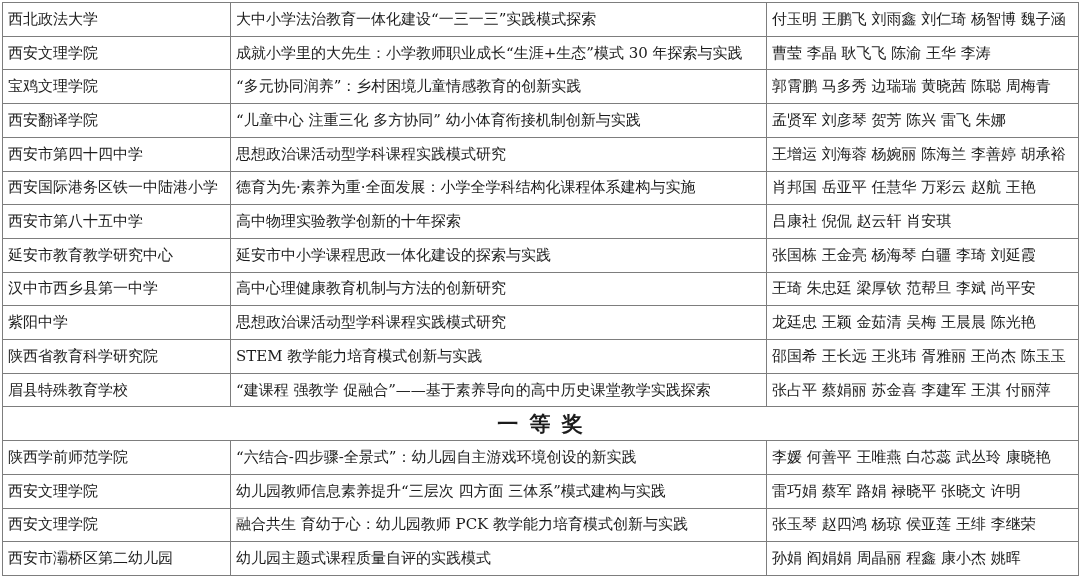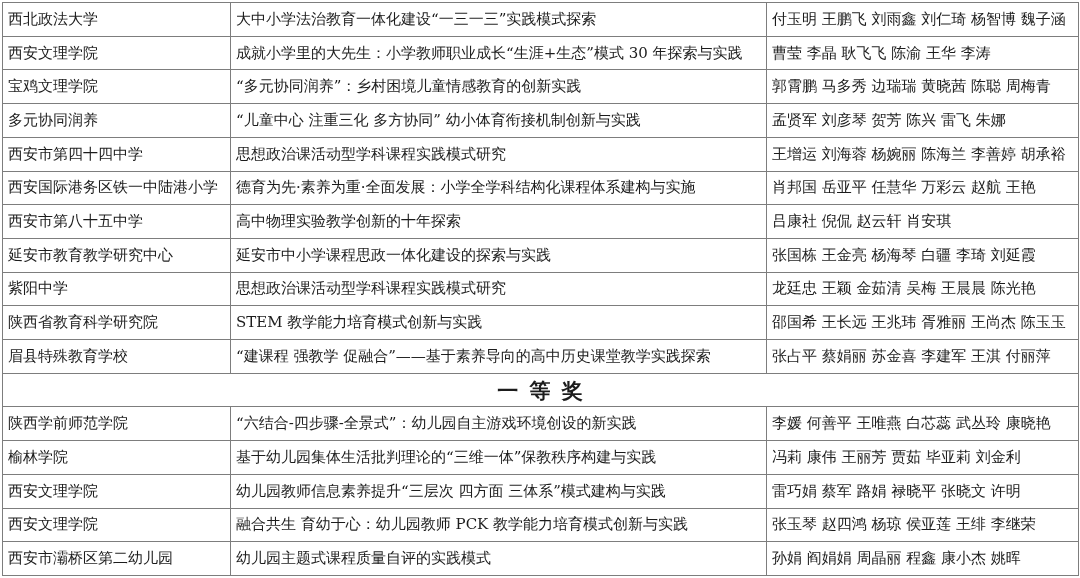--- a/index.html
+++ b/index.html
@@ -66,21 +66,21 @@
           <td>西安文理学院</td>
           <td>成就小学里的大先生：小学教师职业成长“生涯+生态”模式 30 年探索与实践</td>
           <td>曹莹 李晶 耿飞飞 陈渝 王华 李涛</td>
         </tr>
         <tr>
           <td>宝鸡文理学院</td>
           <td>“多元协同润养”：乡村困境儿童情感教育的创新实践</td>
           <td>郭霄鹏 马多秀 边瑞瑞 黄晓茜 陈聪 周梅青</td>
         </tr>
         <tr>
-          <td>多元协同润养</td>
+          <td>西安翻译学院</td>
           <td>“儿童中心 注重三化 多方协同” 幼小体育衔接机制创新与实践</td>
           <td>孟贤军 刘彦琴 贺芳 陈兴 雷飞 朱娜</td>
         </tr>
         <tr>
           <td>西安市第四十四中学</td>
           <td>思想政治课活动型学科课程实践模式研究</td>
           <td>王增运 刘海蓉 杨婉丽 陈海兰 李善婷 胡承裕</td>
         </tr>
         <tr>
           <td>西安国际港务区铁一中陆港小学</td>
@@ -89,20 +89,25 @@
         </tr>
         <tr>
           <td>西安市第八十五中学</td>
           <td>高中物理实验教学创新的十年探索</td>
           <td>吕康社 倪侃 赵云轩 肖安琪</td>
         </tr>
         <tr>
           <td>延安市教育教学研究中心</td>
           <td>延安市中小学课程思政一体化建设的探索与实践</td>
           <td>张国栋 王金亮 杨海琴 白疆 李琦 刘延霞</td>
+        </tr>
+        <tr>
+          <td>汉中市西乡县第一中学</td>
+          <td>高中心理健康教育机制与方法的创新研究</td>
+          <td>王琦 朱忠廷 梁厚钦 范帮旦 李斌 尚平安</td>
         </tr>
         <tr>
           <td>紫阳中学</td>
           <td>思想政治课活动型学科课程实践模式研究</td>
           <td>龙廷忠 王颖 金茹清 吴梅 王晨晨 陈光艳</td>
         </tr>
         <tr>
           <td>陕西省教育科学研究院</td>
           <td>STEM 教学能力培育模式创新与实践</td>
           <td>邵国希 王长远 王兆玮 胥雅丽 王尚杰 陈玉玉</td>
@@ -114,25 +119,20 @@
         </tr>
         <tr>
           <td colspan="3" class="sep">一 等 奖</td>
         </tr>
         <tr>
           <td>陕西学前师范学院</td>
           <td>“六结合-四步骤-全景式”：幼儿园自主游戏环境创设的新实践</td>
           <td>李媛 何善平 王唯燕 白芯蕊 武丛玲 康晓艳</td>
         </tr>
         <tr>
-          <td>榆林学院</td>
-          <td>基于幼儿园集体生活批判理论的“三维一体”保教秩序构建与实践</td>
-          <td>冯莉 康伟 王丽芳 贾茹 毕亚莉 刘金利</td>
-        </tr>
-        <tr>
           <td>西安文理学院</td>
           <td>幼儿园教师信息素养提升“三层次 四方面 三体系”模式建构与实践</td>
           <td>雷巧娟 蔡军 路娟 禄晓平 张晓文 许明</td>
         </tr>
         <tr>
           <td>西安文理学院</td>
           <td>融合共生 育幼于心：幼儿园教师 PCK 教学能力培育模式创新与实践</td>
           <td>张玉琴 赵四鸿 杨琼 侯亚莲 王绯 李继荣</td>
         </tr>
         <tr>

